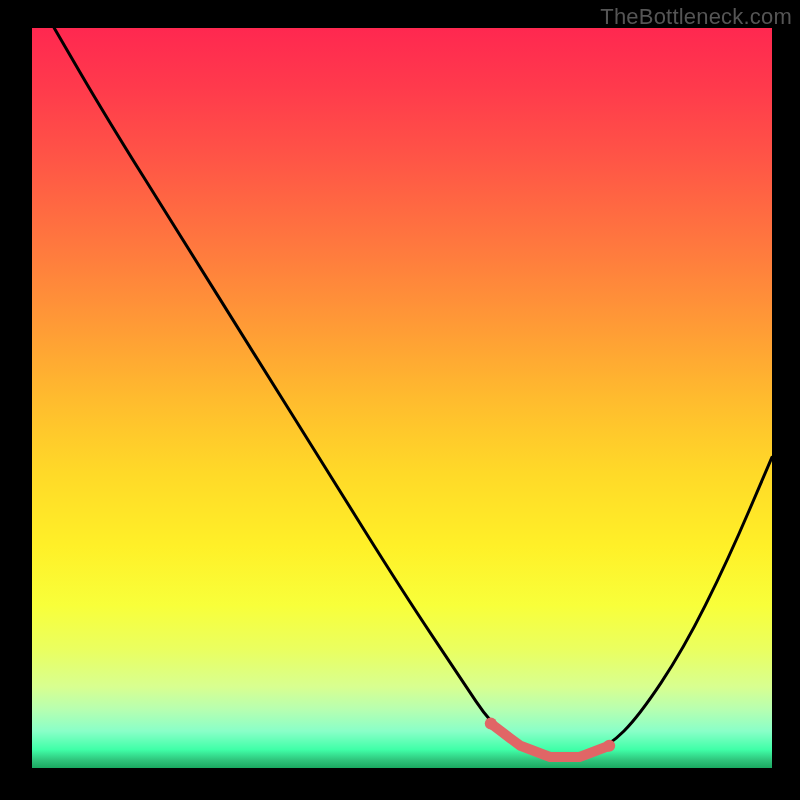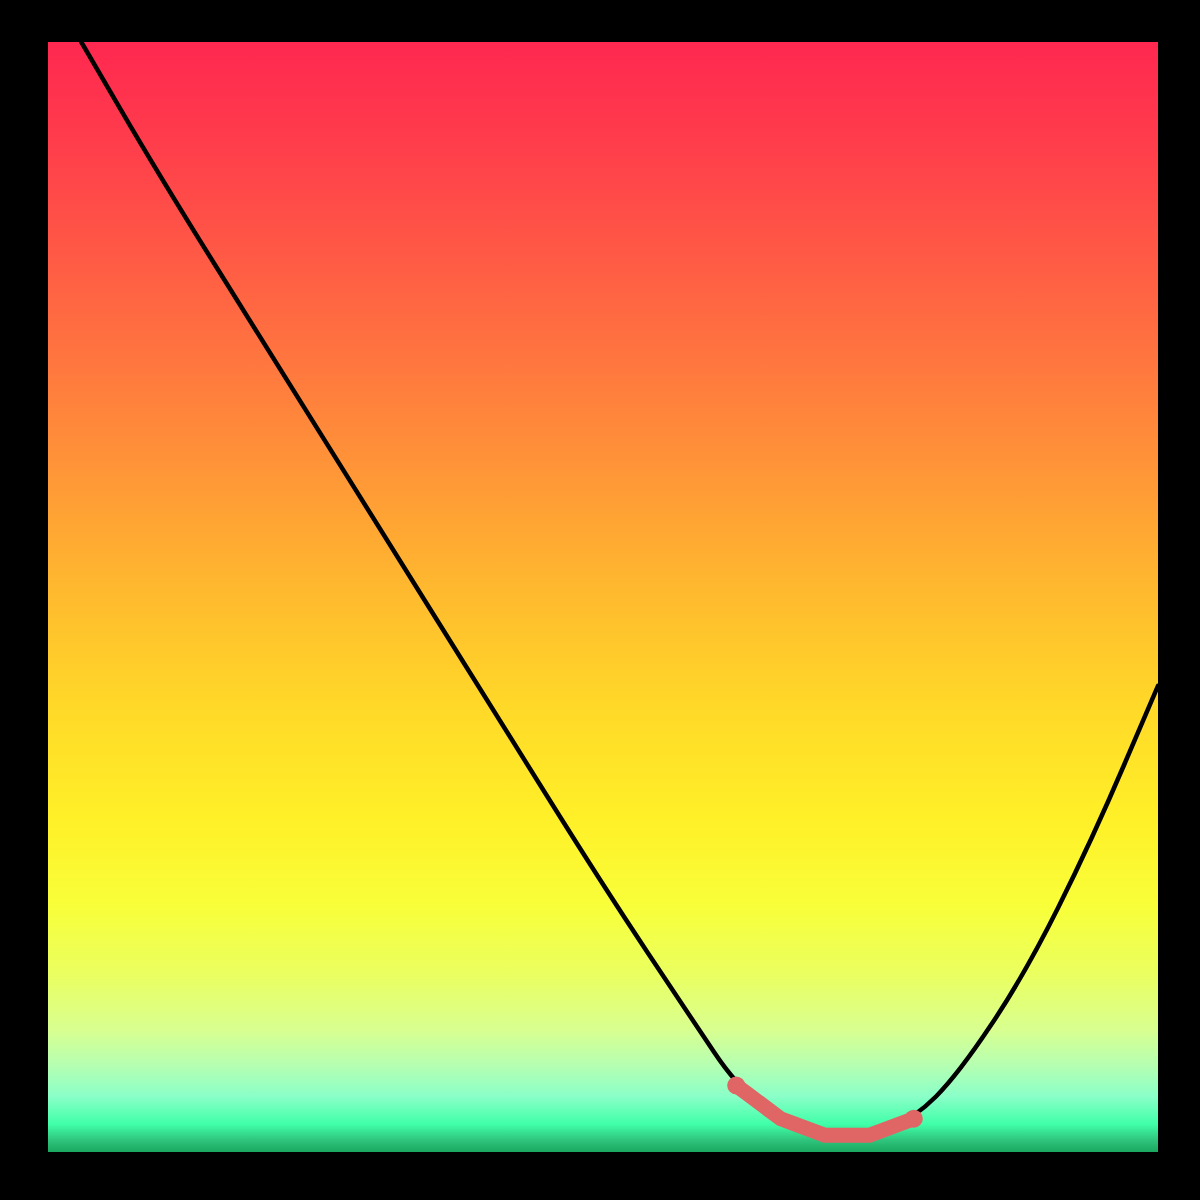--- a/index.html
+++ b/index.html
@@ -53,20 +53,21 @@
   svg.curve {
     position: absolute;
     inset: 0;
     width: 100%;
     height: 100%;
   }
 </style>
 </head>
 <body>
 <div class="container">
+  <div class="watermark">TheBottleneck.com</div>
   <div class="plot-area">
     <div class="gradient-bg"></div>
     <svg class="curve" viewBox="0 0 740 740" preserveAspectRatio="none">
       <path d="M 22.2 0.0 Q 22.2 0.0 48.1 44.4 Q 74.0 88.8 111.0 148.0 Q 148.0 207.2 185.0 266.4 Q 222.0 325.6 259.0 384.8 Q 296.0 444.0 333.0 503.2 Q 370.0 562.4 399.6 606.8 Q 429.2 651.2 444.0 673.4 Q 458.8 695.6 473.6 706.7 Q 488.4 717.8 503.2 723.3 Q 518.0 728.9 532.8 728.9 Q 547.6 728.9 562.4 723.3 Q 577.2 717.8 592.0 703.0 Q 606.8 688.2 629.0 654.9 Q 651.2 621.6 673.4 577.2 Q 695.6 532.8 717.8 481.0 T 740.0 429.2" fill="none" stroke="#000" stroke-width="3" stroke-linejoin="round" stroke-linecap="round"></path>
       <path d="M 458.8 695.6 L 468.7 703.0 L 478.5 710.4 L 488.4 717.8 L 498.3 721.5 L 508.1 725.2 L 518.0 728.9 L 527.9 728.9 L 537.7 728.9 L 547.6 728.9 L 557.5 725.2 L 567.3 721.5 L 577.2 717.8" fill="none" stroke="#e06666" stroke-width="10" stroke-linecap="round"></path>
       <circle r="6" fill="#e06666" cx="458.8" cy="695.6"></circle>
       <circle r="6" fill="#e06666" cx="577.2" cy="717.8"></circle>
     </svg>
   </div>
 </div>

